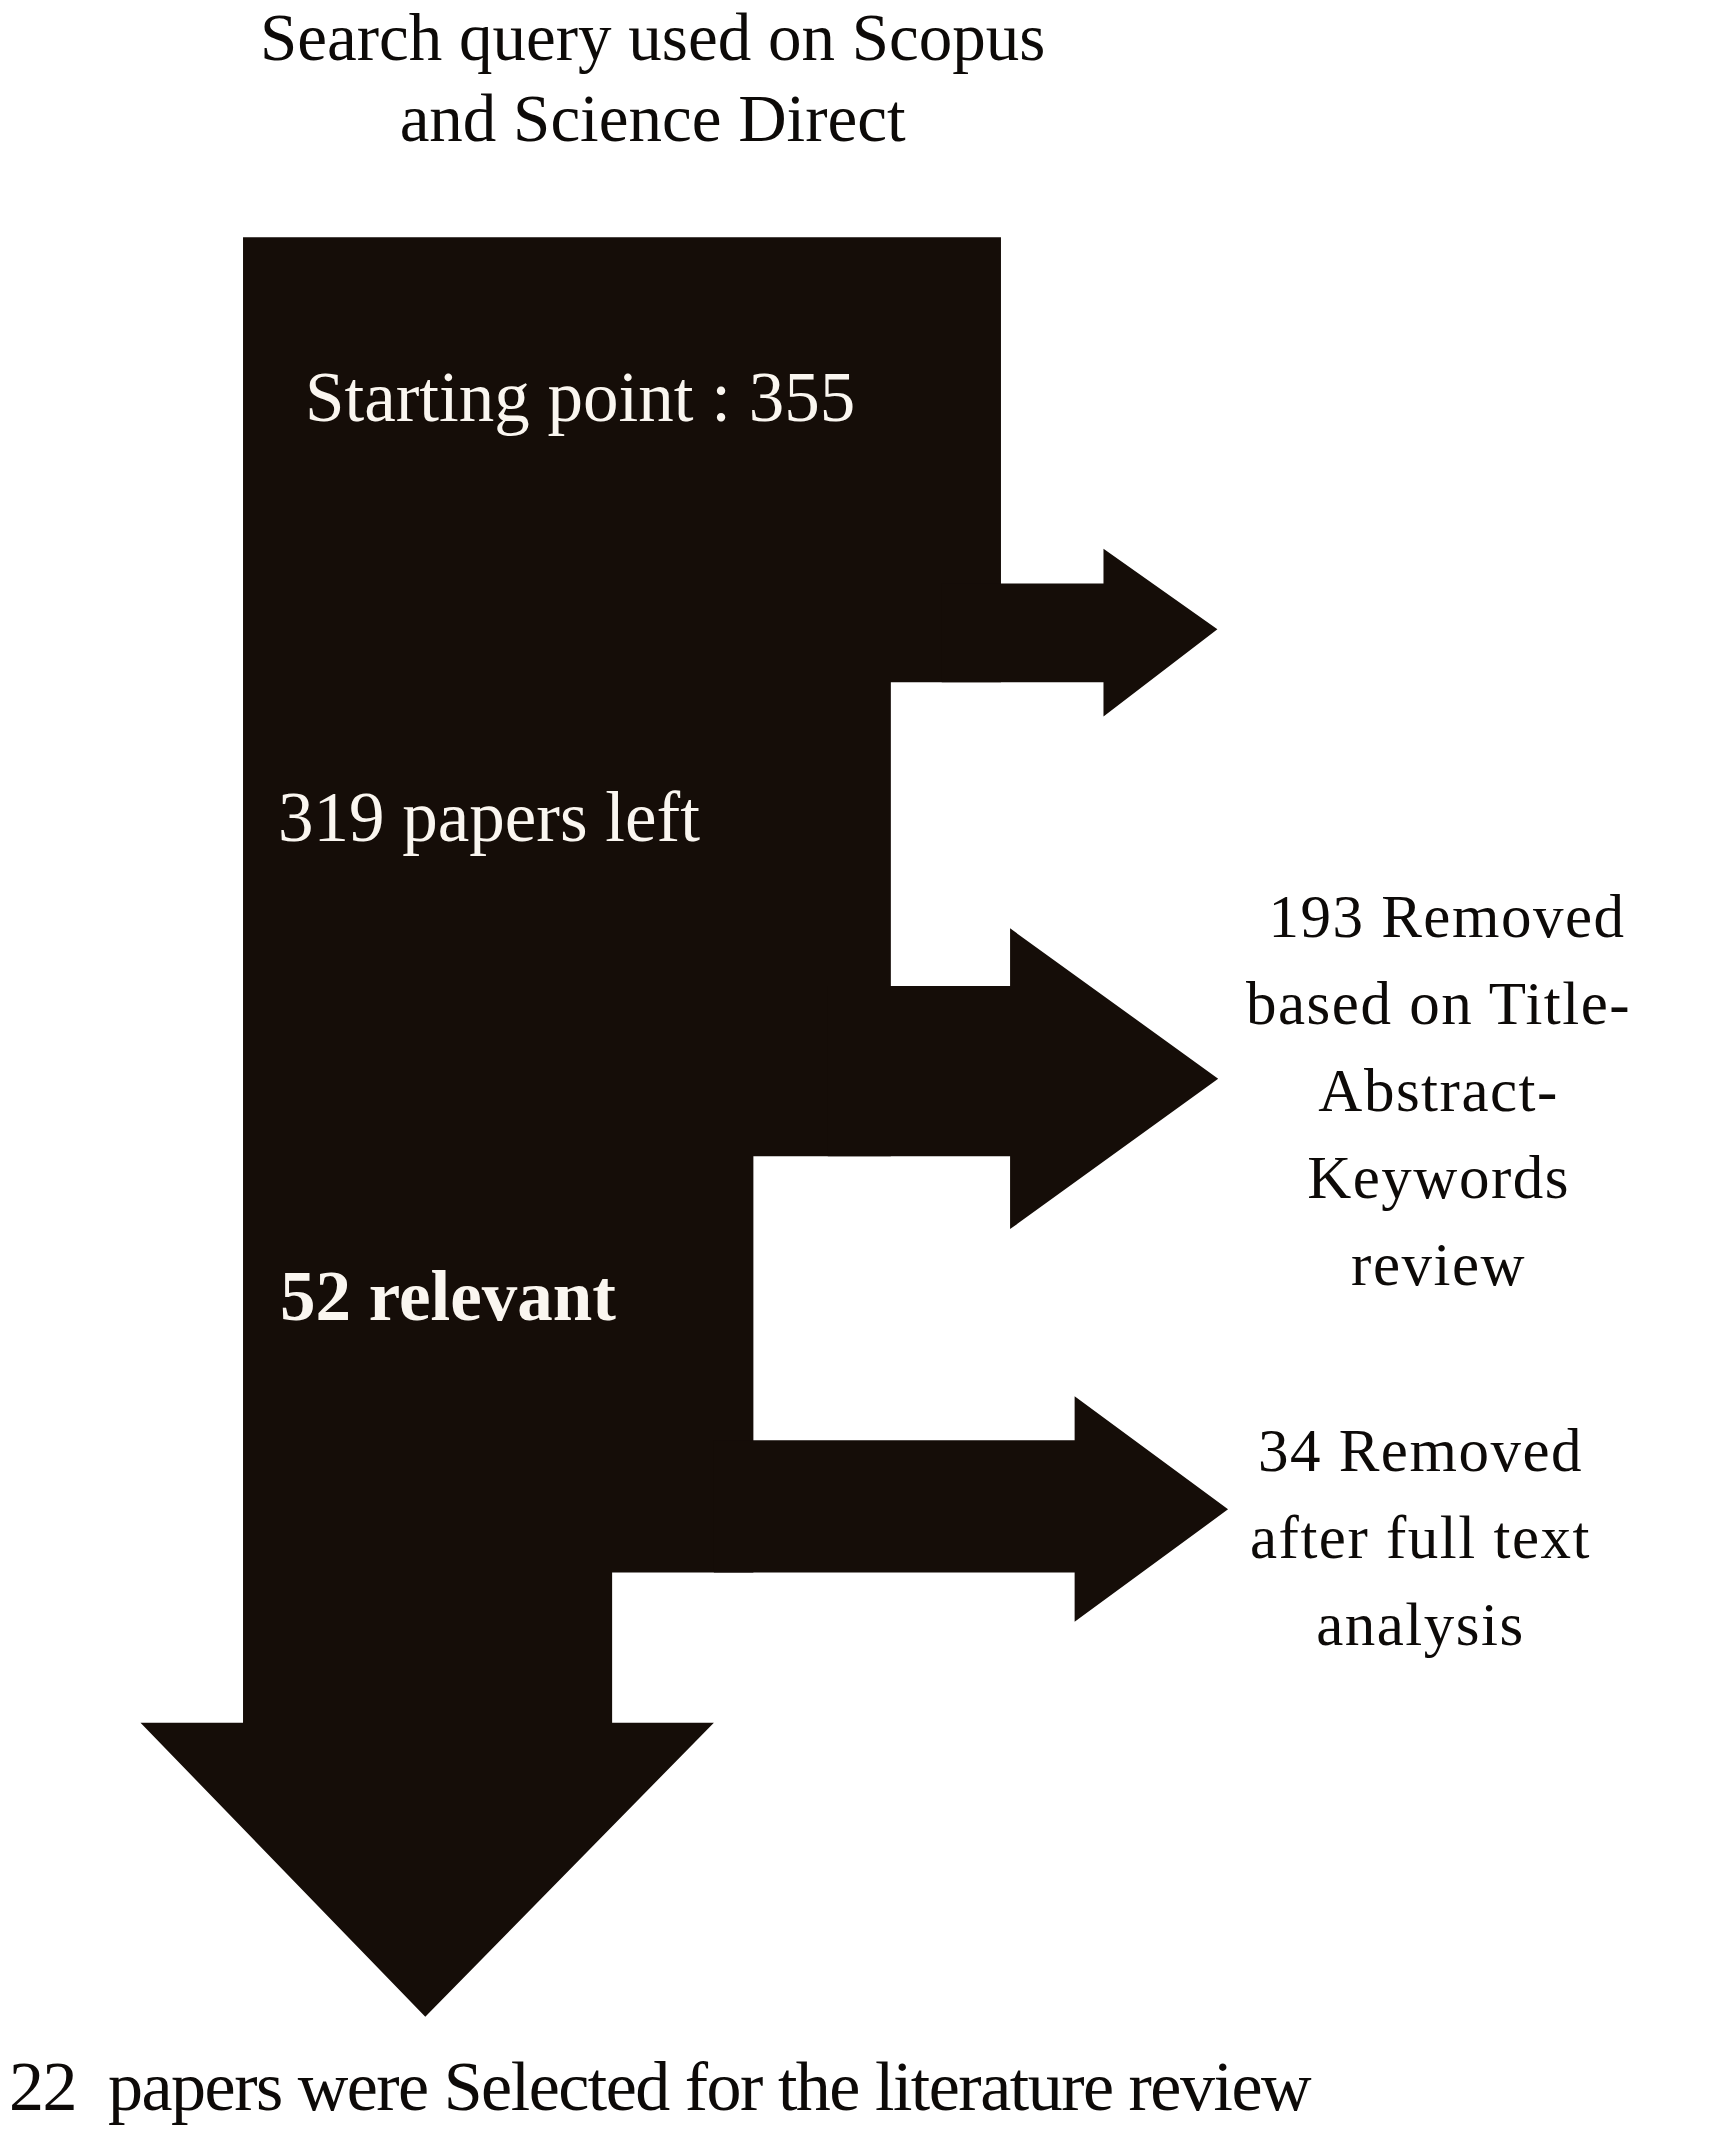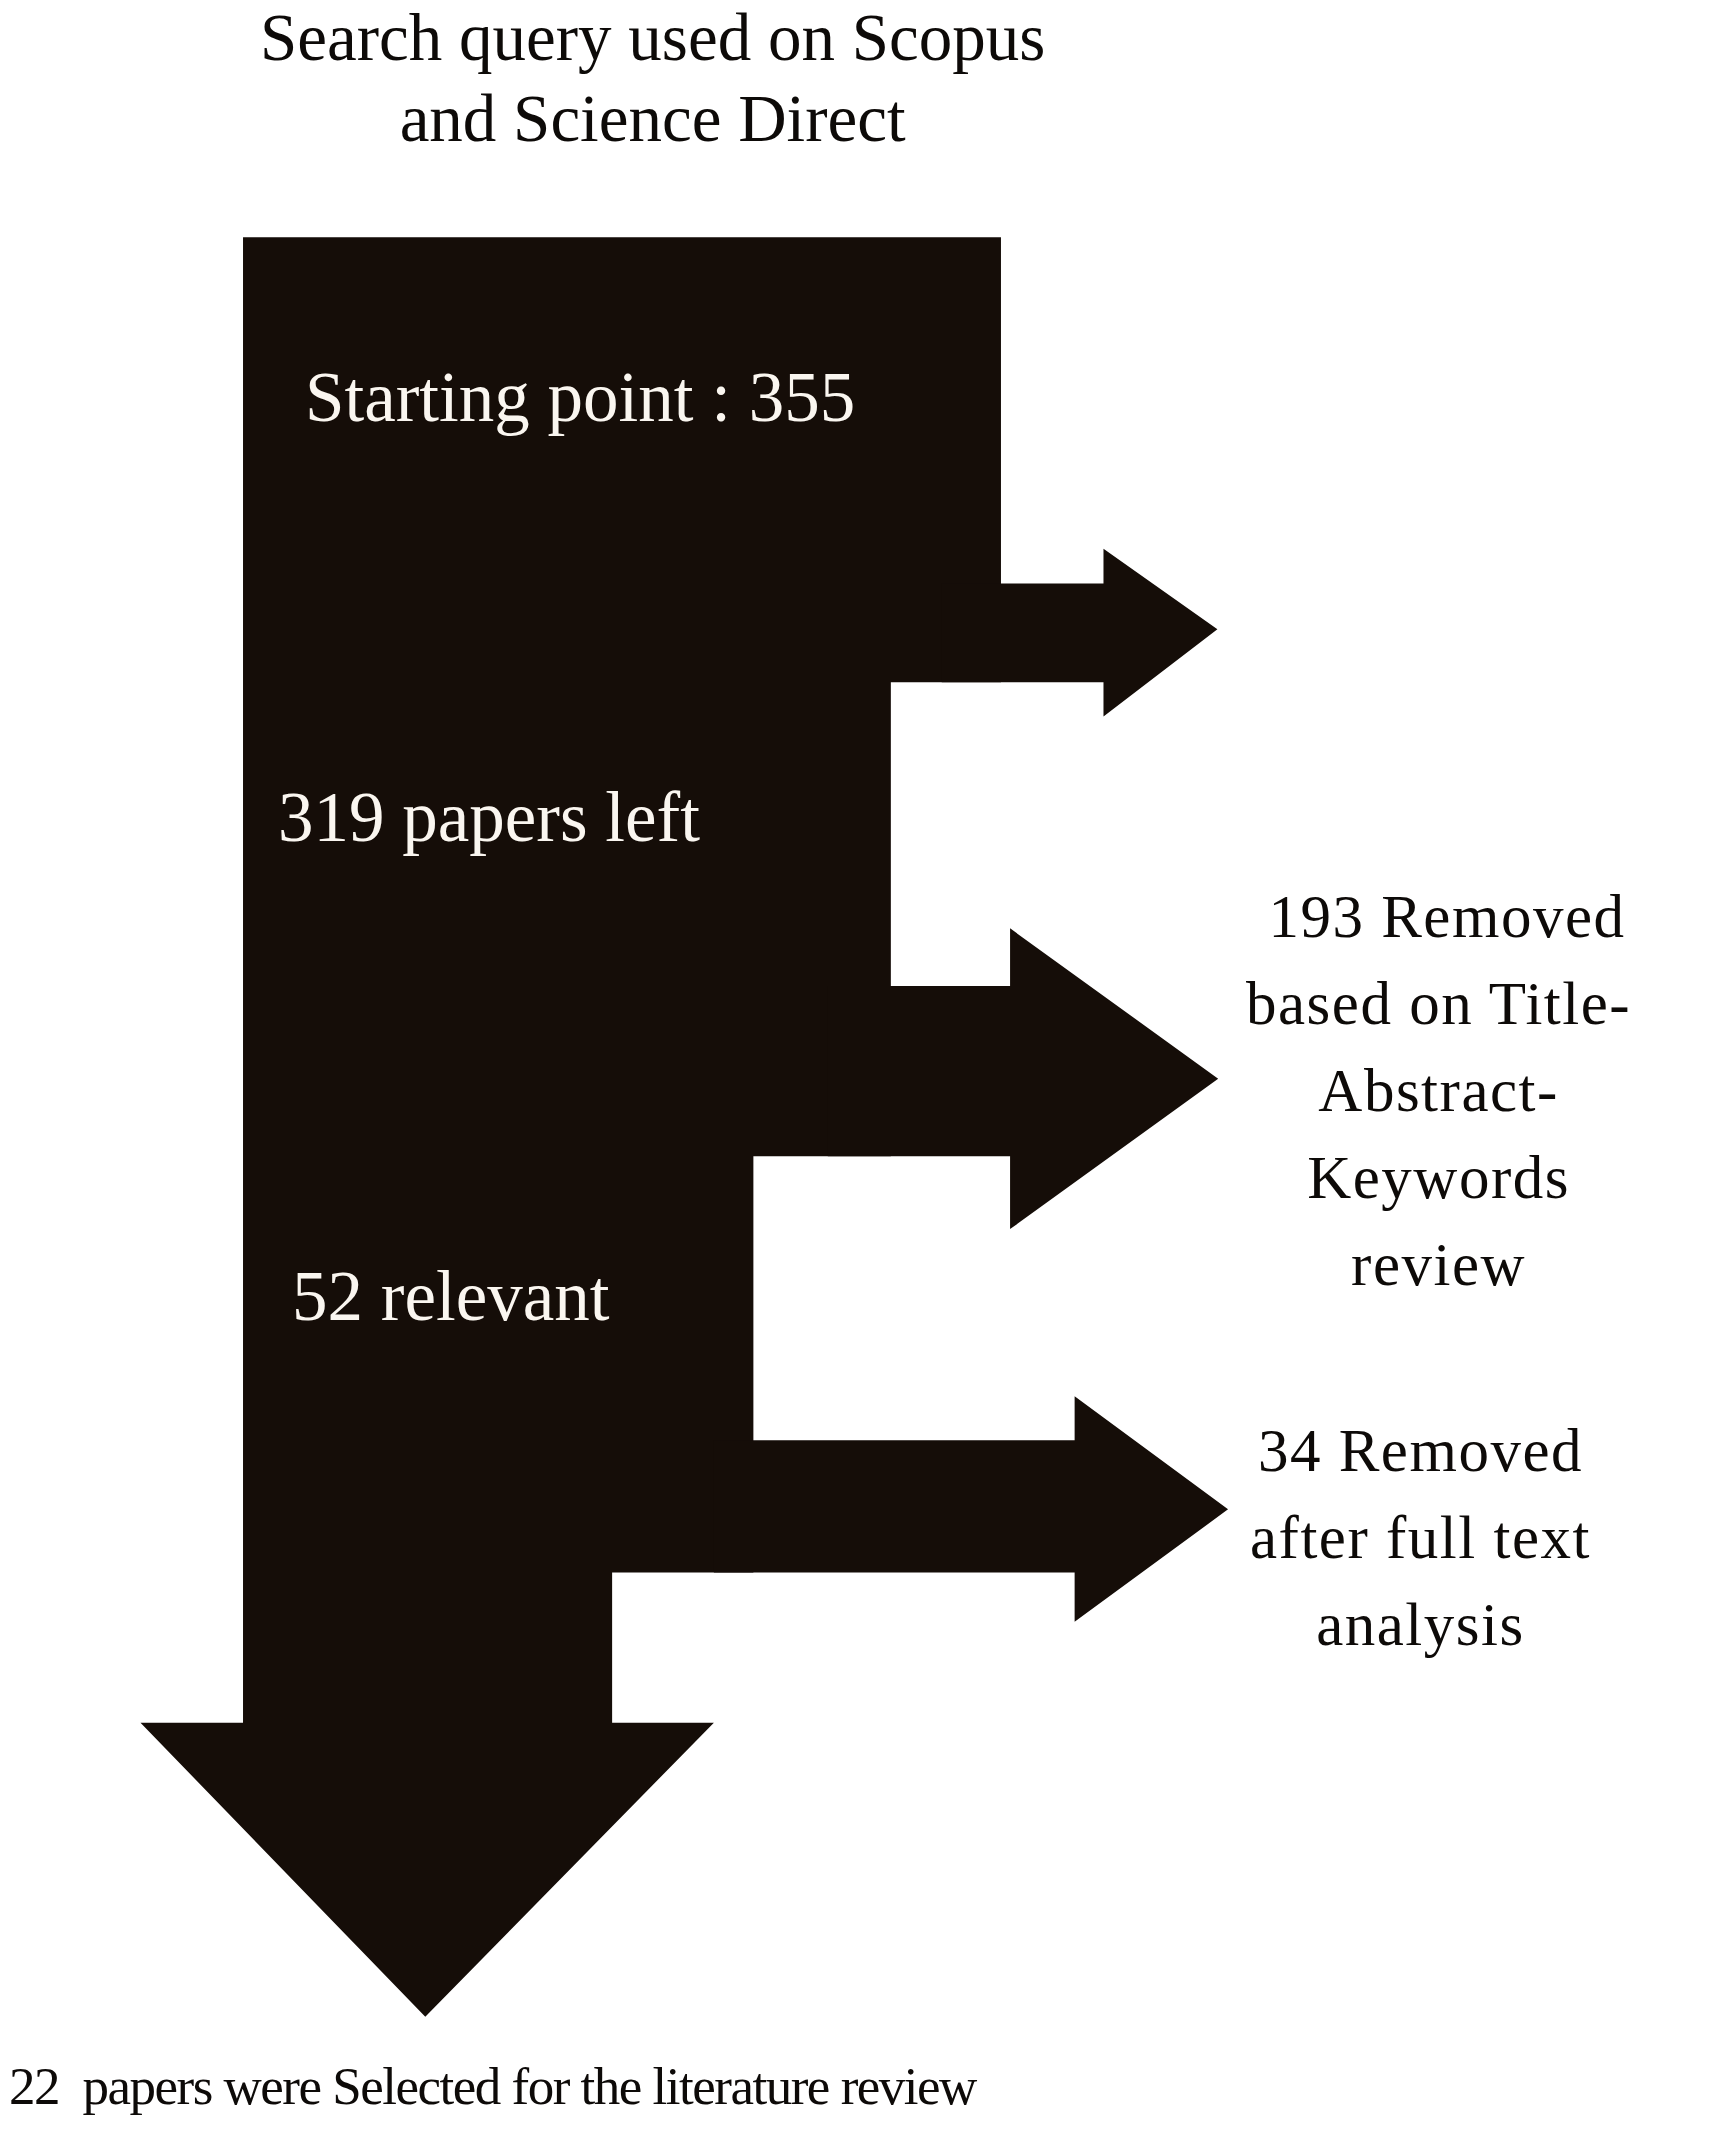--- a/index.html
+++ b/index.html
@@ -33,32 +33,32 @@
     line-height: 81px;
   }
   .stage {
     color: #faf6f0;
     font-size: 71px;
     line-height: 76px;
     letter-spacing: 0px;
   }
   .stage1 { left: 305px; top: 359px; }
   .stage2 { left: 278px; top: 779px; }
-  .stage3 { left: 292px; top: 1258px; }
+  .stage3 { left: 280px; top: 1258px; font-weight: bold; }
   .branch-label {
     font-size: 61px;
     line-height: 87px;
     letter-spacing: 1.5px;
   }
   .branch1 { left: 1238px; top: 508px; }
   .branch2 { left: 1246px; top: 873px; }
   .branch3 { left: 1250px; top: 1407px; }
   .footer {
     left: 9px; top: 2046px;
-    font-size: 53px;
+    font-size: 70px;
     line-height: 81px;
     letter-spacing: -1.5px;
   }
 </style>
 </head>
 <body>
 
 <div class="canvas">
 
   <svg class="shape-layer" viewBox="0 0 2274 2817" xmlns="http://www.w3.org/2000/svg">

